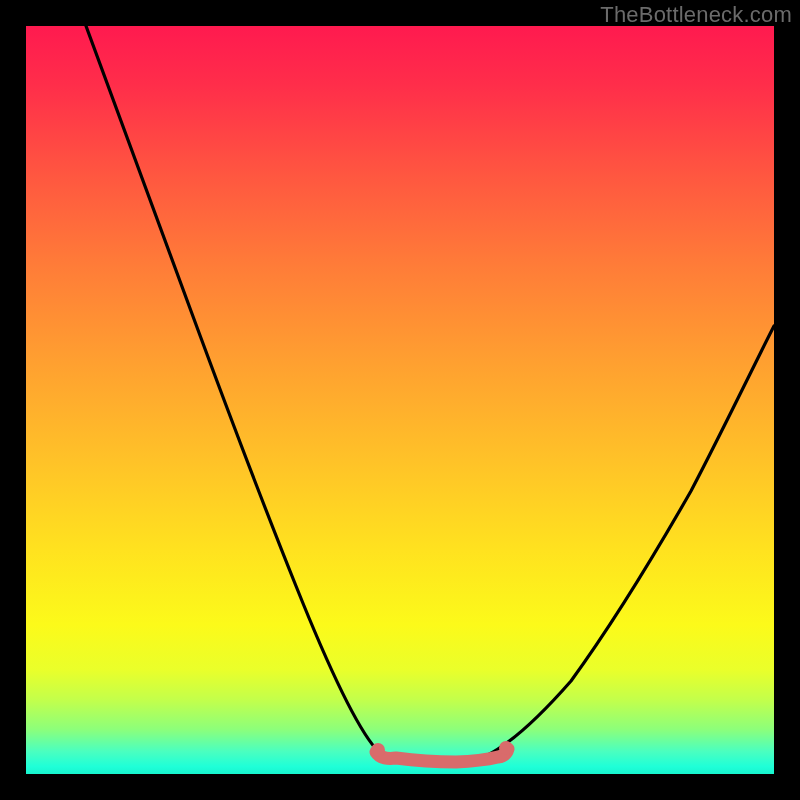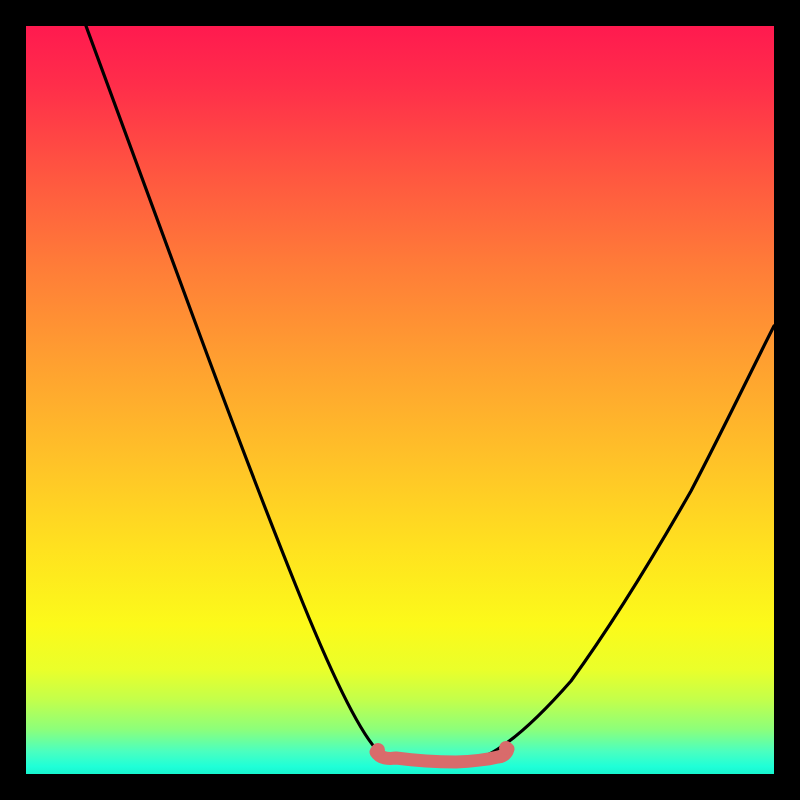--- a/index.html
+++ b/index.html
@@ -87,13 +87,14 @@
                Q 355 734, 370 732
                Q 400 736, 430 736
                Q 455 735, 472 731
                Q 480 730, 482 723" fill="none" stroke="#d96b6b" stroke-width="13" stroke-linecap="round"></path>
 
       <circle cx="352" cy="724" r="7" fill="#d96b6b"></circle>
       <circle cx="480" cy="722" r="7" fill="#d96b6b"></circle>
     </svg>
   </div>
 
+  <div class="watermark">TheBottleneck.com</div>
 </div>
 
 </body></html>

